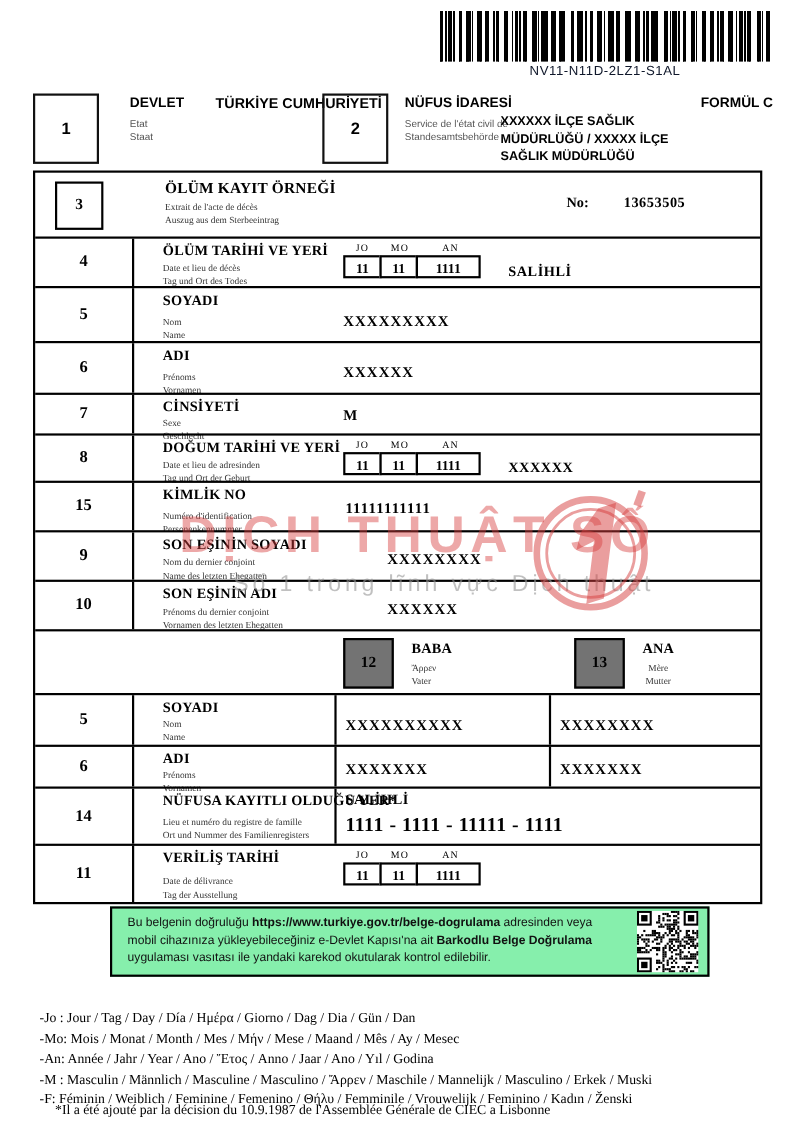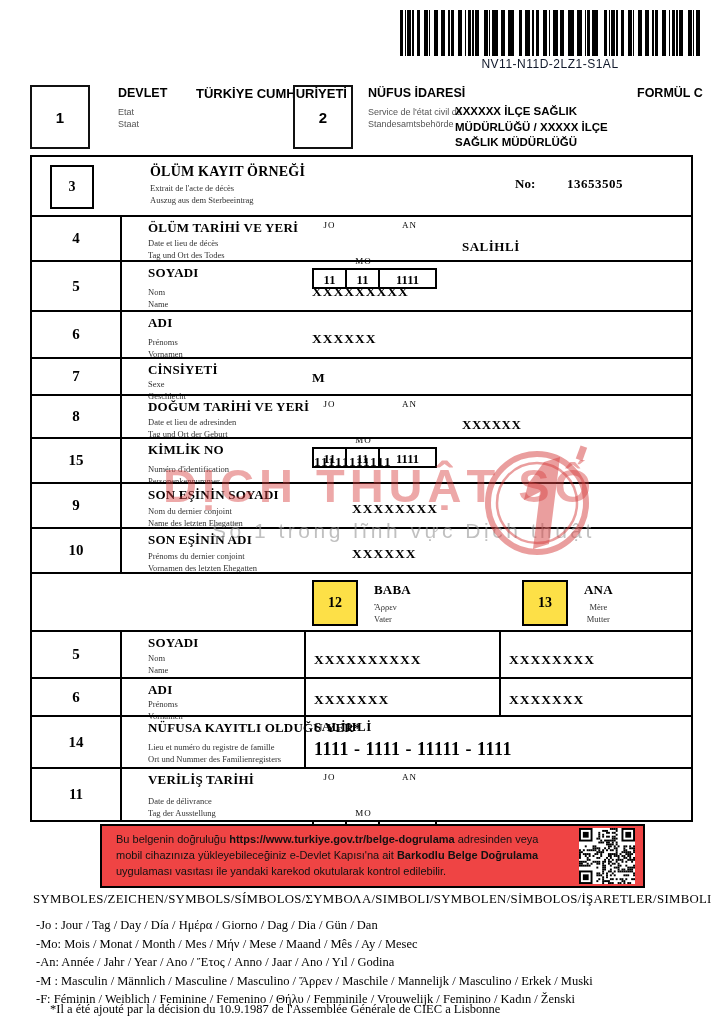--- a/index.html
+++ b/index.html
@@ -28,45 +28,45 @@
   .row.first{border-top:none;}
   .num{width:88px;border-right:2px solid #000;display:flex;align-items:center;justify-content:center;
        font-weight:bold;font-size:15px;flex:none;}
   .lbl{padding:3px 10px 3px 26px;}
   .l1{font-weight:bold;font-size:13px;letter-spacing:.2px;}
   .l2{font-size:8.5px;color:#333;line-height:1.4;margin-top:6px;}
   .val{position:absolute;left:280px;bottom:10px;font-weight:bold;font-size:13.5px;letter-spacing:1px;}
   .dategrp{position:absolute;left:280px;top:3px;}
   .dh{display:flex;font-size:9px;letter-spacing:1px;}
   .dh span{display:block;text-align:center;}
-  .dh .w1{width:35px;} .dh .w2{width:33px;margin-top:36px;} .dh .w3{width:59px;}
+  .dh .w1{width:35px;} .dh .w2{width:33px;} .dh .w3{width:59px;}
   .db{display:flex;margin-top:2px;}
   .db div{border:2px solid #000;height:21px;line-height:21px;text-align:center;font-weight:bold;
           font-size:12.5px;box-sizing:border-box;background:#fff;}
   .db .b1{width:35px;} .db .b2{width:35px;margin-left:-2px;} .db .b3{width:59px;margin-left:-2px;}
   .place{position:absolute;font-weight:bold;font-size:13px;letter-spacing:.5px;}
   .vline{position:absolute;top:0;bottom:0;width:2px;background:#000;}
   .sbox{position:absolute;top:6px;width:42px;height:42px;border:2.5px solid #000;display:flex;
-        align-items:center;justify-content:center;font-weight:bold;font-size:14px;background:#fde047;}
+        align-items:center;justify-content:center;font-weight:bold;font-size:14px;background:#737373;}
   .slg{position:absolute;top:8px;}
   .pv{position:absolute;bottom:9px;font-weight:bold;font-size:13.5px;letter-spacing:1px;}
   .tbox{position:absolute;left:18px;top:8px;width:40px;height:40px;border:2.5px solid #000;display:flex;
         align-items:center;justify-content:center;font-weight:bold;font-size:14px;}
 
   
   .wm{position:absolute;pointer-events:none;z-index:6;}
   .wm-main{left:163px;top:458px;font-family:"Liberation Sans",sans-serif;font-weight:bold;
            font-size:47px;letter-spacing:5px;color:rgba(214,62,62,0.45);white-space:nowrap;}
   .wm-tag{left:212px;top:519px;font-family:"Liberation Sans",sans-serif;font-size:21px;
           letter-spacing:3.5px;color:rgba(150,150,150,0.6);white-space:nowrap;}
   .wm-logo{left:478px;top:444px;width:118px;height:118px;}
 
   
   .verify{position:absolute;left:100px;top:824px;width:545px;height:64px;border:2px solid #000;
-          box-sizing:border-box;background:#ef4444;}
+          box-sizing:border-box;background:#86efac;}
   .vtext{position:absolute;left:14px;top:6px;width:425px;font-family:"Liberation Sans",sans-serif;
          font-size:11px;line-height:1.45;color:#111;}
   .vtext b{font-weight:bold;}
   .qr{position:absolute;right:8px;top:2px;width:56px;height:56px;}
 
   
   .sym-head{position:absolute;left:33px;top:892px;font-size:12.8px;letter-spacing:.3px;}
   .sym-lines{position:absolute;left:36px;top:916px;font-size:12.5px;line-height:18.6px;}
   .sym-foot{position:absolute;left:50px;top:1002px;font-size:12.5px;}
 </style>
@@ -613,21 +613,20 @@
         <rect x="2" y="2" width="3" height="3" fill="#000"></rect>
         <rect x="22" y="0" width="7" height="7" fill="#000"></rect>
         <rect x="23" y="1" width="5" height="5" fill="#fff"></rect>
         <rect x="24" y="2" width="3" height="3" fill="#000"></rect>
         <rect x="0" y="22" width="7" height="7" fill="#000"></rect>
         <rect x="1" y="23" width="5" height="5" fill="#fff"></rect>
         <rect x="2" y="24" width="3" height="3" fill="#000"></rect>
       </svg>
   </div>
 
-  <div class="sym-head">SYMBOLES/ZEICHEN/SYMBOLS/SÍMBOLOS/ΣΥΜΒΟΛΑ/SIMBOLI/SYMBOLEN/SİMBOLOS/İŞARETLER/SIMBOLI</div>
   <div class="sym-lines">
     <div>-Jo : Jour / Tag / Day / Día / Ημέρα / Giorno / Dag / Dia / Gün / Dan</div>
     <div>-Mo: Mois / Monat / Month / Mes / Μήν / Mese / Maand / Mês / Ay / Mesec</div>
     <div>-An: Année / Jahr / Year / Ano / Ἔτος / Anno / Jaar / Ano / Yıl / Godina</div>
     <div>-M : Masculin / Männlich / Masculine / Masculino / Ἄρρεν / Maschile / Mannelijk / Masculino / Erkek / Muski</div>
     <div>-F: Féminin / Weiblich / Feminine / Femenino / Θήλυ / Femminile / Vrouwelijk / Feminino / Kadın / Ženski</div>
   </div>
   <div class="sym-foot">*Il a été ajouté par la décision du 10.9.1987 de l'Assemblée Générale de CIEC a Lisbonne</div>
 
 </div>

